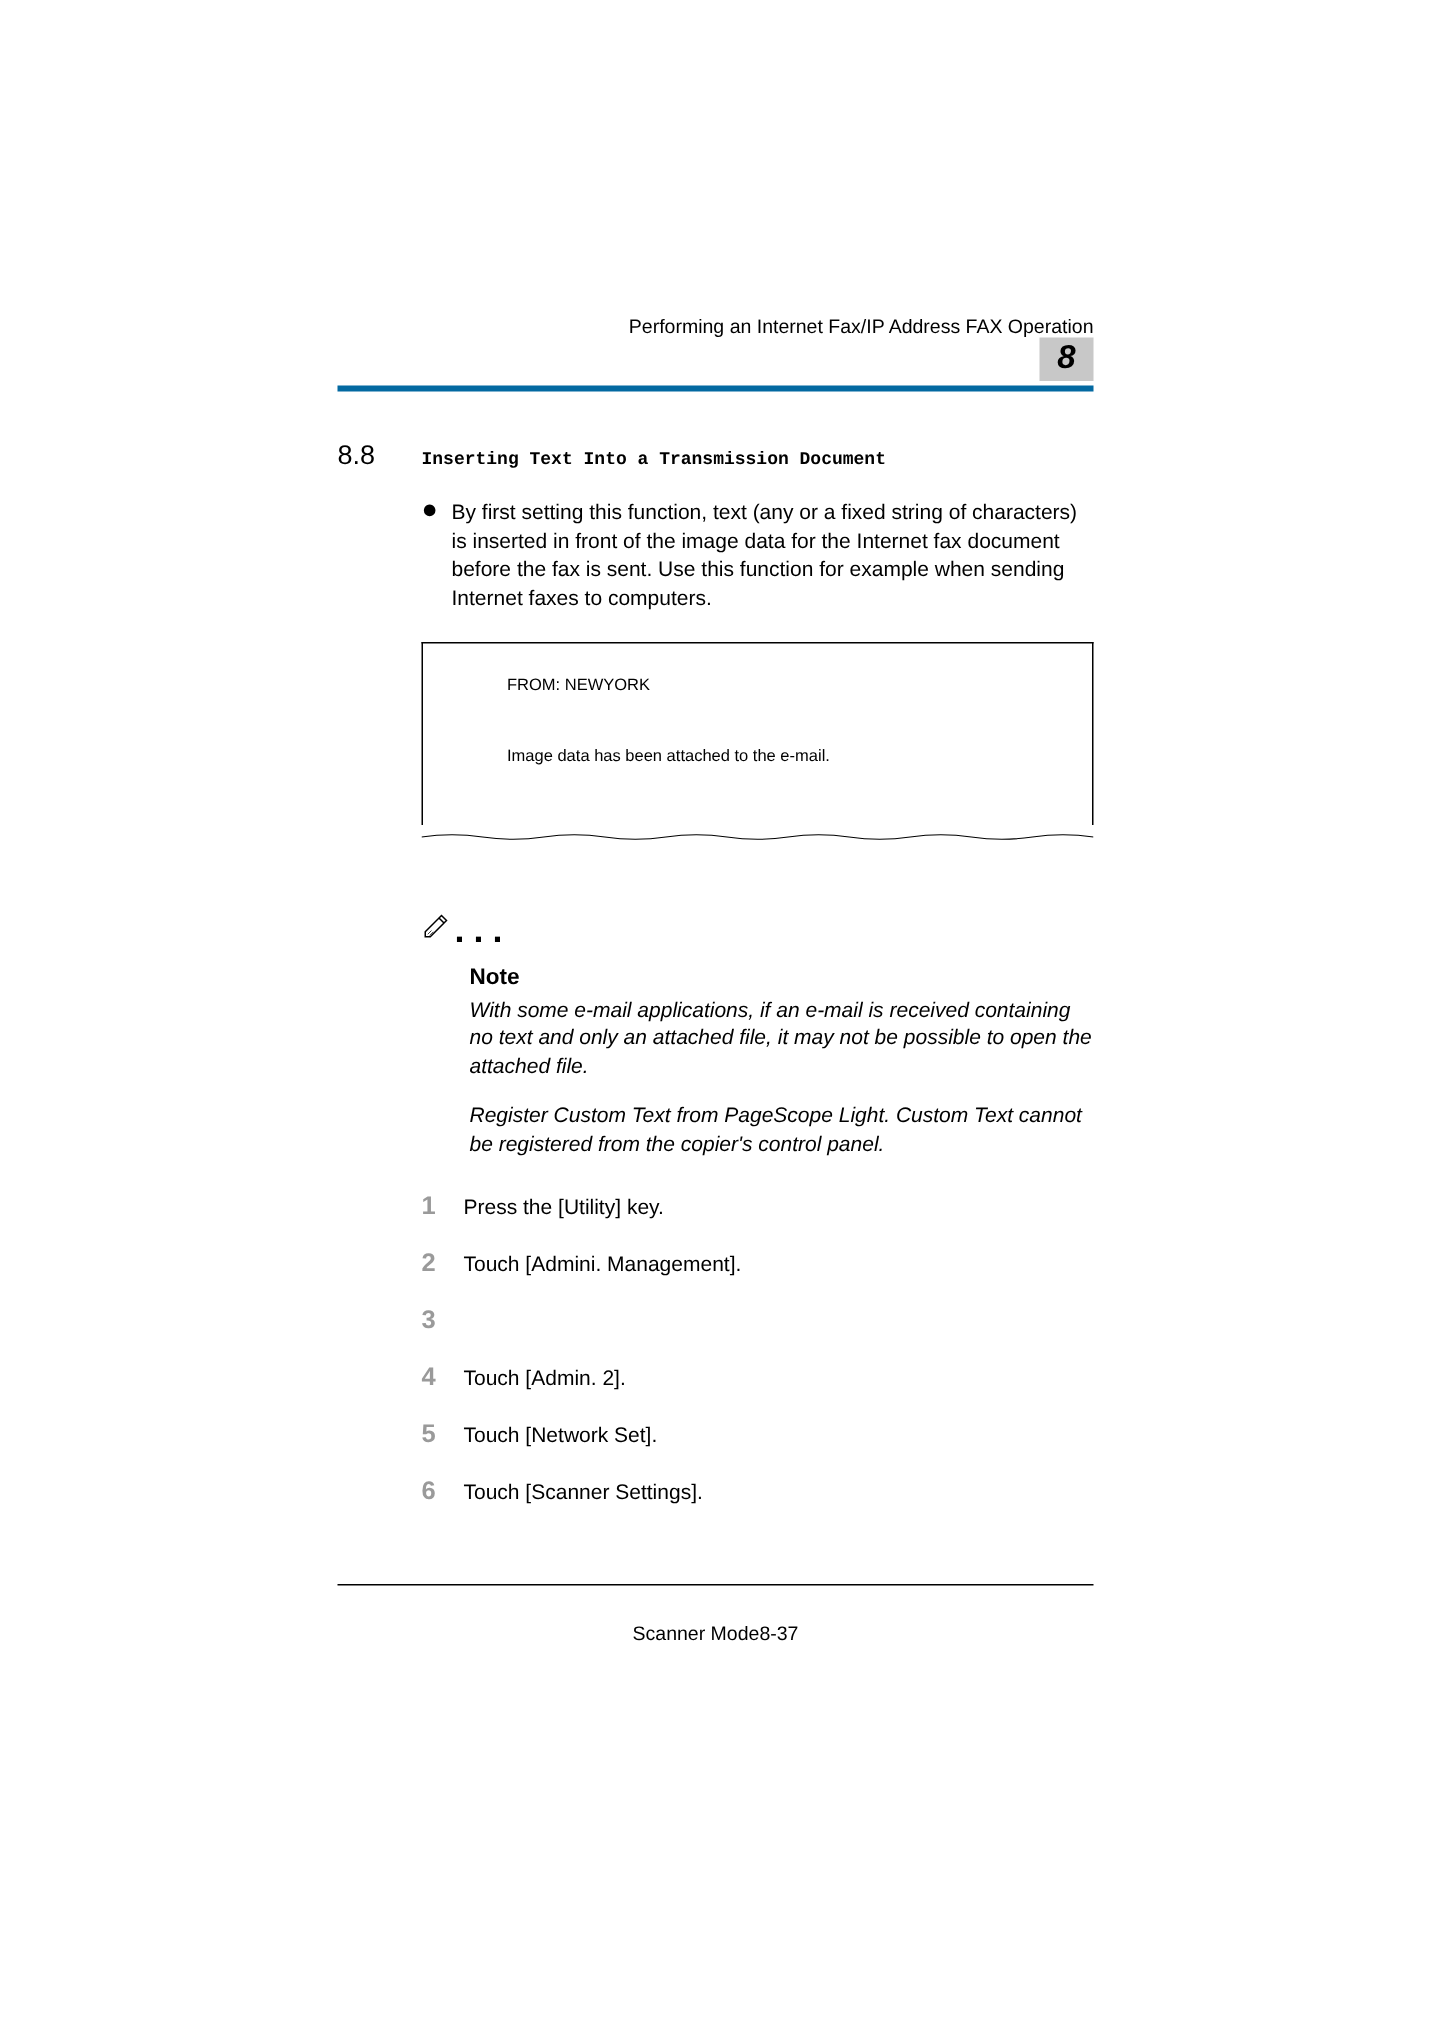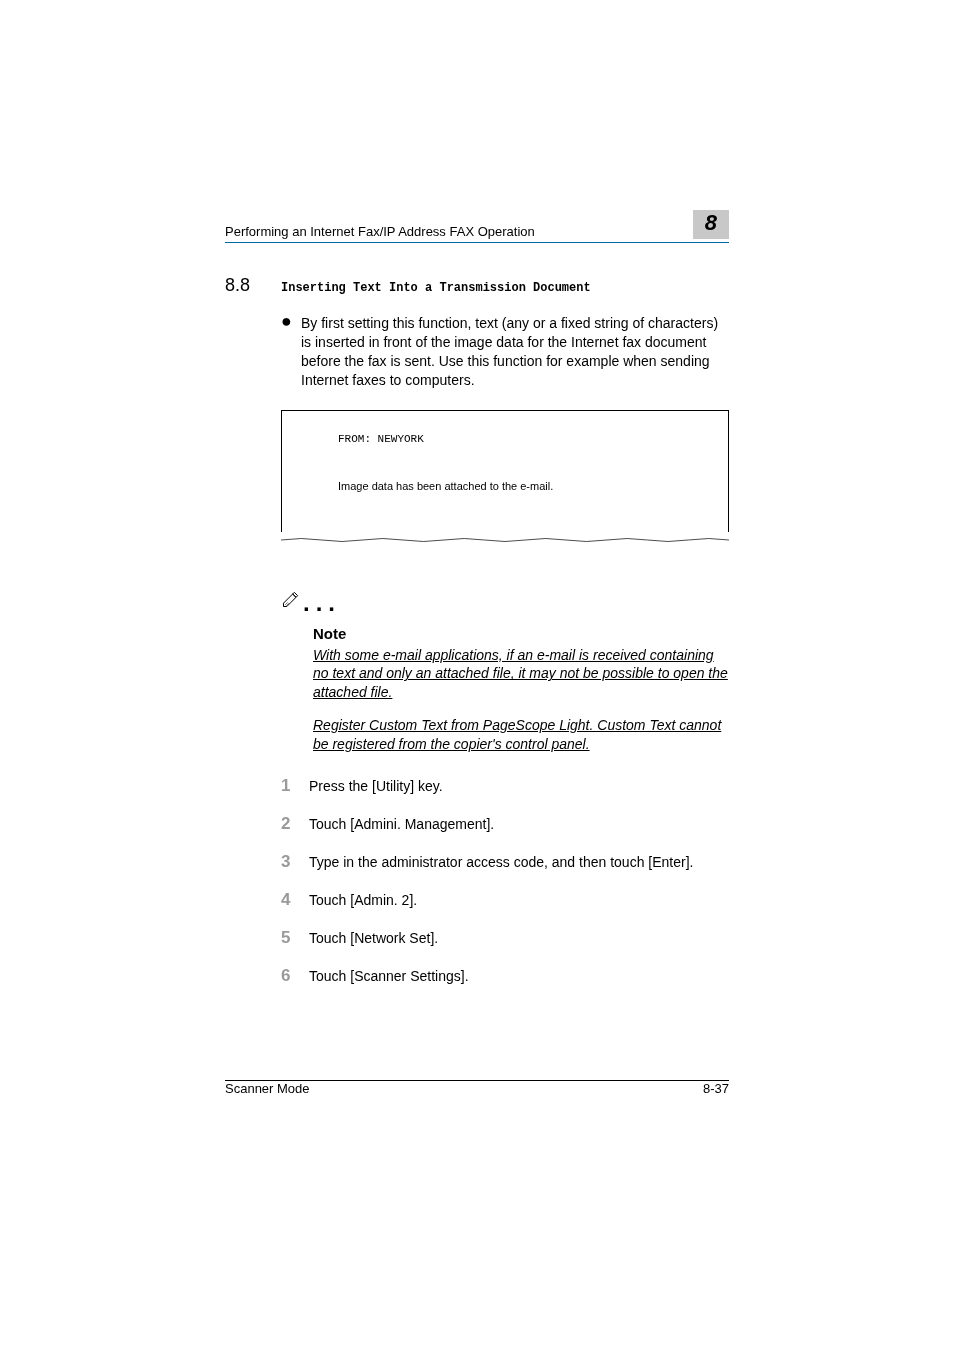--- a/index.html
+++ b/index.html
@@ -17,23 +17,24 @@
     }
     .page {
       padding: 210px 225px 60px 225px;
       height: 100%;
       position: relative;
     }
     .header-row {
       display: flex;
       justify-content: space-between;
       align-items: flex-end;
-      border-bottom: 1px solid #0369a1;
+      border-bottom: 4px solid #0369a1;
       padding-bottom: 3px;
       margin-bottom: 32px;
+      flex-direction: column;
     }
     .header-title {
       font-size: 13px;
     }
     .chapter-badge {
       background: #c8c8c8;
       padding: 2px 12px 5px 12px;
       font-weight: bold;
       font-size: 22px;
       font-style: italic;
@@ -79,21 +80,20 @@
       border-left-width: 1px;
       border-right-width: 1px;
       border-bottom: none;
       margin-top: 20px;
       margin-bottom: 8px;
       padding: 22px 0 40px 56px;
       position: relative;
     }
     .diagram-line1 {
       font-size: 11px;
-      font-family: Liberation Mono, monospace;
     }
     .diagram-line2 {
       font-size: 11px;
       margin-top: 35px;
     }
     .torn-edge {
       height: 6px;
       position: relative;
       margin-top: -3px;
       margin-bottom: 46px;
@@ -126,21 +126,20 @@
       margin-left: 32px;
       margin-bottom: 4px;
       margin-top: 16px;
     }
     .note-para {
       font-style: italic;
       font-size: 14px;
       line-height: 1.35;
       margin-left: 32px;
       margin-bottom: 14px;
-      text-decoration: underline;
     }
     .steps {
       margin-top: 22px;
     }
     .step-row {
       display: flex;
       align-items: baseline;
       margin-bottom: 18px;
     }
     .step-num {
@@ -153,23 +152,23 @@
     }
     .step-text {
       font-size: 14px;
     }
     .footer-row {
       position: absolute;
       bottom: 255px;
       left: 225px;
       right: 225px;
       border-top: 1px solid #000;
-      padding-top: 0;
-      display: flex;
-      justify-content: space-between;
+      padding-top: 24px;
+      display: flex;
+      justify-content: center;
       font-size: 13px;
     }
   </style>
 </head>
 <body>
 
 <div class="page">
 
   <div class="header-row">
     <span class="header-title">Performing an Internet Fax/IP Address FAX Operation</span>
@@ -217,21 +216,20 @@
       <div class="step-row">
         <span class="step-num">1</span>
         <span class="step-text">Press the [Utility] key.</span>
       </div>
       <div class="step-row">
         <span class="step-num">2</span>
         <span class="step-text">Touch [Admini. Management].</span>
       </div>
       <div class="step-row">
         <span class="step-num">3</span>
-        <span class="step-text">Type in the administrator access code, and then touch [Enter].</span>
       </div>
       <div class="step-row">
         <span class="step-num">4</span>
         <span class="step-text">Touch [Admin. 2].</span>
       </div>
       <div class="step-row">
         <span class="step-num">5</span>
         <span class="step-text">Touch [Network Set].</span>
       </div>
       <div class="step-row">

